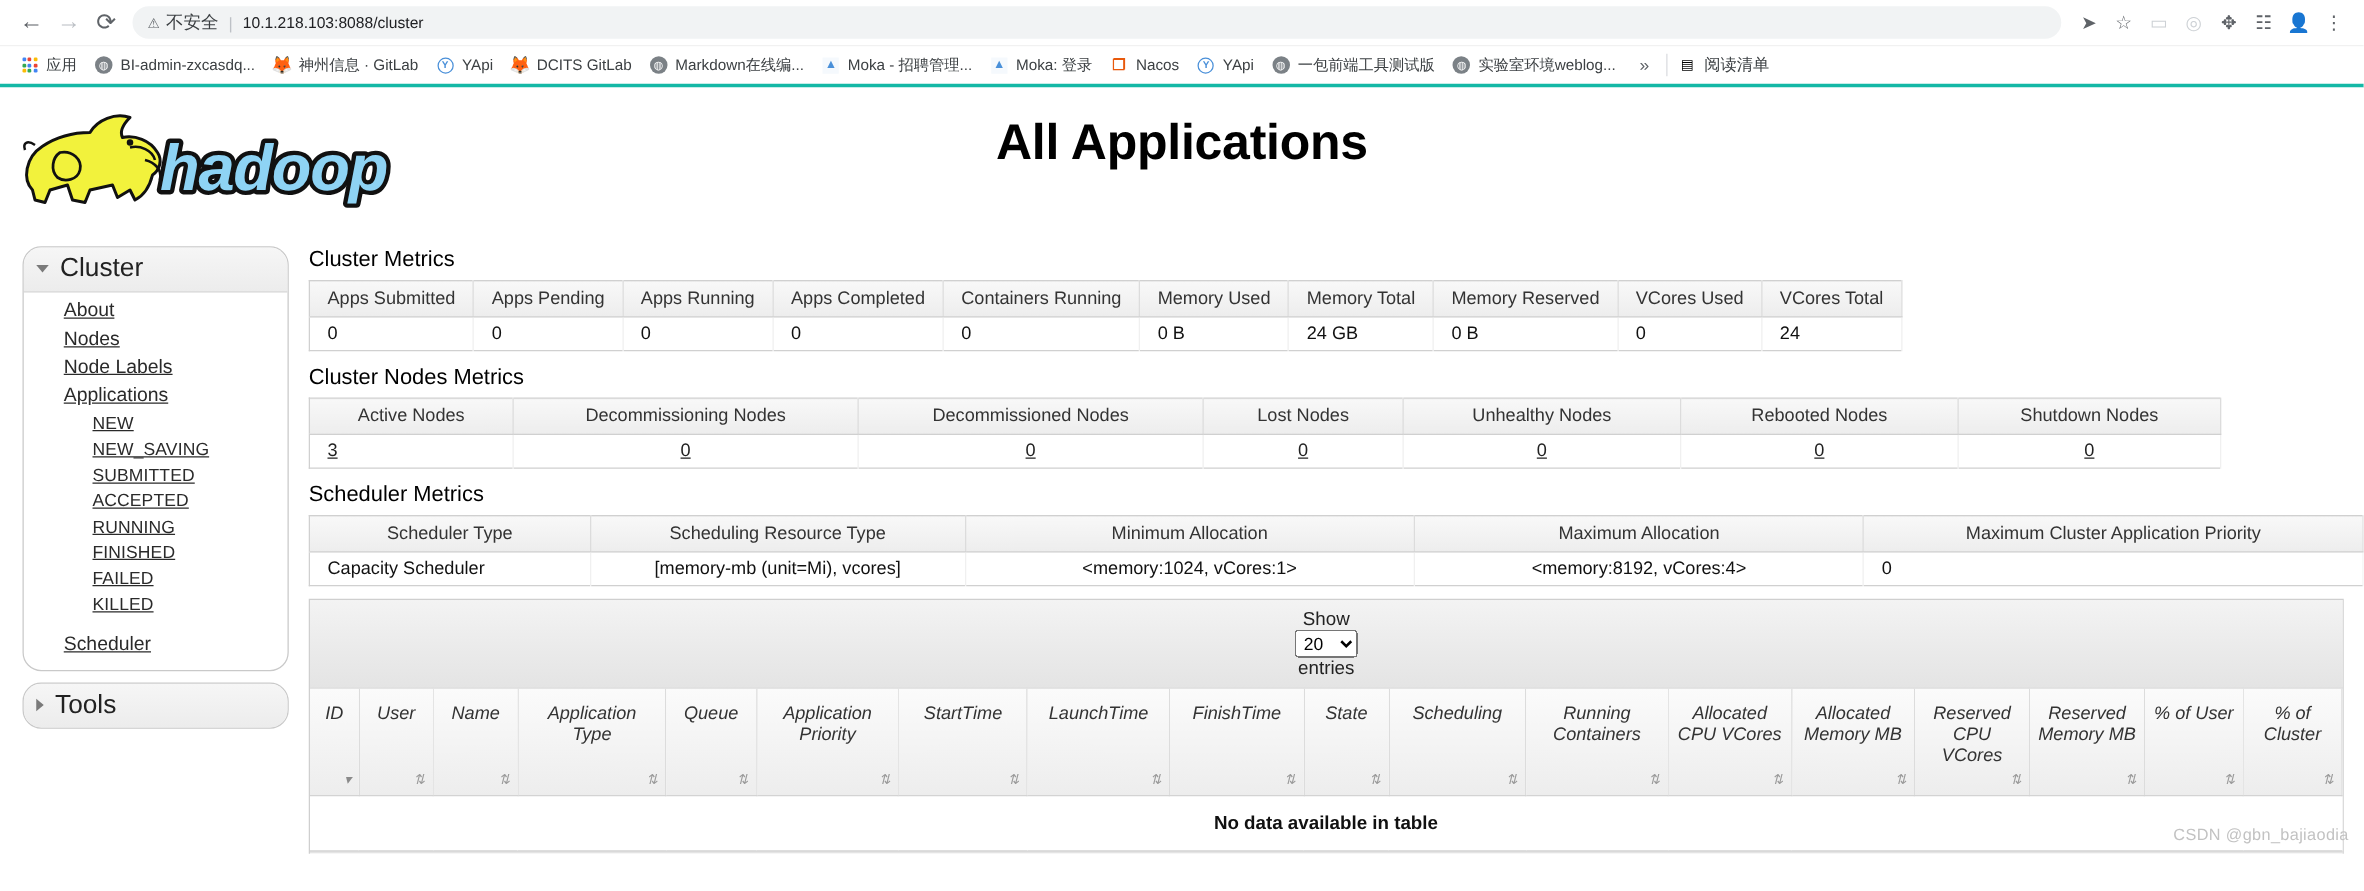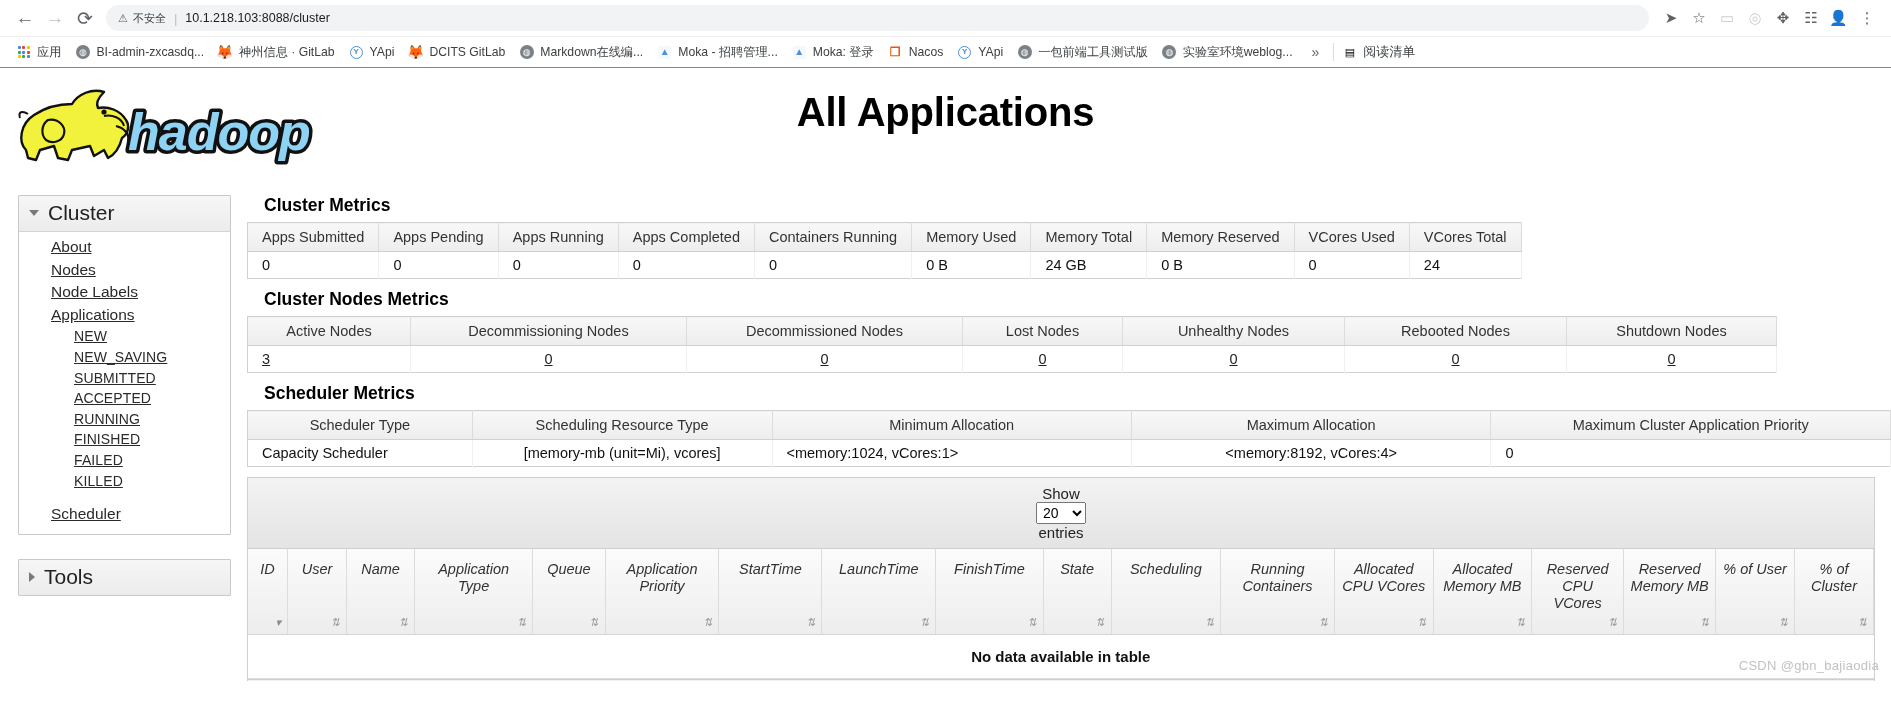--- a/index.html
+++ b/index.html
@@ -42,21 +42,21 @@
     display: flex;
     align-items: center;
     padding: 0 12px;
     min-width: 0;
   }
   #omnibox .warn-icon {
     font-size: 11px; color: #5f6368; margin-right: 5px;
     display: flex; align-items: center;
   }
   #omnibox .warn-text {
-    font-size: 11px; color: #3c4043; white-space: nowrap;
+    font-size: 14px; color: #3c4043; white-space: nowrap;
   }
   #omnibox .sep {
     color: #bdc1c6; margin: 0 8px; font-size: 13px;
   }
   #omnibox .url-text {
     font-size: 12.5px; color: #202124; white-space: nowrap;
   }
 
   .tb-icon {
     width: 28px; height: 28px;
@@ -64,21 +64,21 @@
     color: #5f6368; font-size: 15px; flex: 0 0 auto;
   }
   .tb-icon.ghost { color: #cdd1d5; }
 
   #bookmarks-row {
     height: 30px;
     display: flex;
     align-items: center;
     padding: 15px 9px;
     border-top: 1px solid #f1f1f1;
-    border-bottom: 1px solid #14b8a6;
+    border-bottom: 3px solid #14b8a6;
     overflow: hidden;
     white-space: nowrap;
   }
   .bm {
     display: flex; align-items: center;
     padding: 2px 7px;
     height: 24px;
     flex: 0 0 auto;
     border-radius: 4px;
     cursor: default;
@@ -150,23 +150,23 @@
     font-family: "Liberation Sans", sans-serif;
     letter-spacing: -0.2px;
   }
 
   
   #sidebar {
     position: absolute; left: 18px; top: 127px; width: 213px;
   }
   .nav-box {
     border: 1px solid #c9c9c9;
-    border-radius: 1px;
+    border-radius: 15px;
     background: #fff;
-    margin-bottom: 24px;
+    margin-bottom: 9px;
     overflow: hidden;
   }
   .nav-head {
     background: linear-gradient(#f6f6f6, #ececec);
     border-bottom: 1px solid #d4d4d4;
     padding: 5px 10px 6px 10px;
     display: flex; align-items: center;
     font-size: 21px; color: #222;
   }
   .nav-head.collapsed { border-bottom: none; }
@@ -204,23 +204,23 @@
   }
   .nav-link.spaced { margin-top: 12px; }
 
   
   #content {
     position: absolute; left: 247px; top: 127px; right: 0; bottom: 0;
   }
   .section-title {
     font-size: 17.5px;
     color: #000;
-    margin: 0 0 6px 17px;
+    margin: 0 0 6px 0;
     padding: 0;
-    font-weight: bold;
+    font-weight: normal;
   }
   .metrics-table {
     border-collapse: collapse;
     border: 1px solid #d0d0d0;
     margin-bottom: 10px;
     table-layout: auto;
     background: #fff;
   }
   .metrics-table th {
     background: linear-gradient(#f8f8f8, #ededed);
@@ -590,21 +590,21 @@
           <th style="width:300px">Scheduling Resource Type</th>
           <th style="width:360px">Minimum Allocation</th>
           <th style="width:360px">Maximum Allocation</th>
           <th style="width:400px">Maximum Cluster Application Priority</th>
         </tr>
       </thead>
       <tbody>
         <tr>
           <td>Capacity Scheduler</td>
           <td style="text-align:center">[memory-mb (unit=Mi), vcores]</td>
-          <td style="">&lt;memory:1024, vCores:1&gt;</td>
+          <td style="text-align:center">&lt;memory:1024, vCores:1&gt;</td>
           <td style="text-align:center">&lt;memory:8192, vCores:4&gt;</td>
           <td>0</td>
         </tr>
       </tbody>
     </table>
 
     <div id="apps-panel">
 
       <div id="apps-toolbar">
         <span>Show</span>

